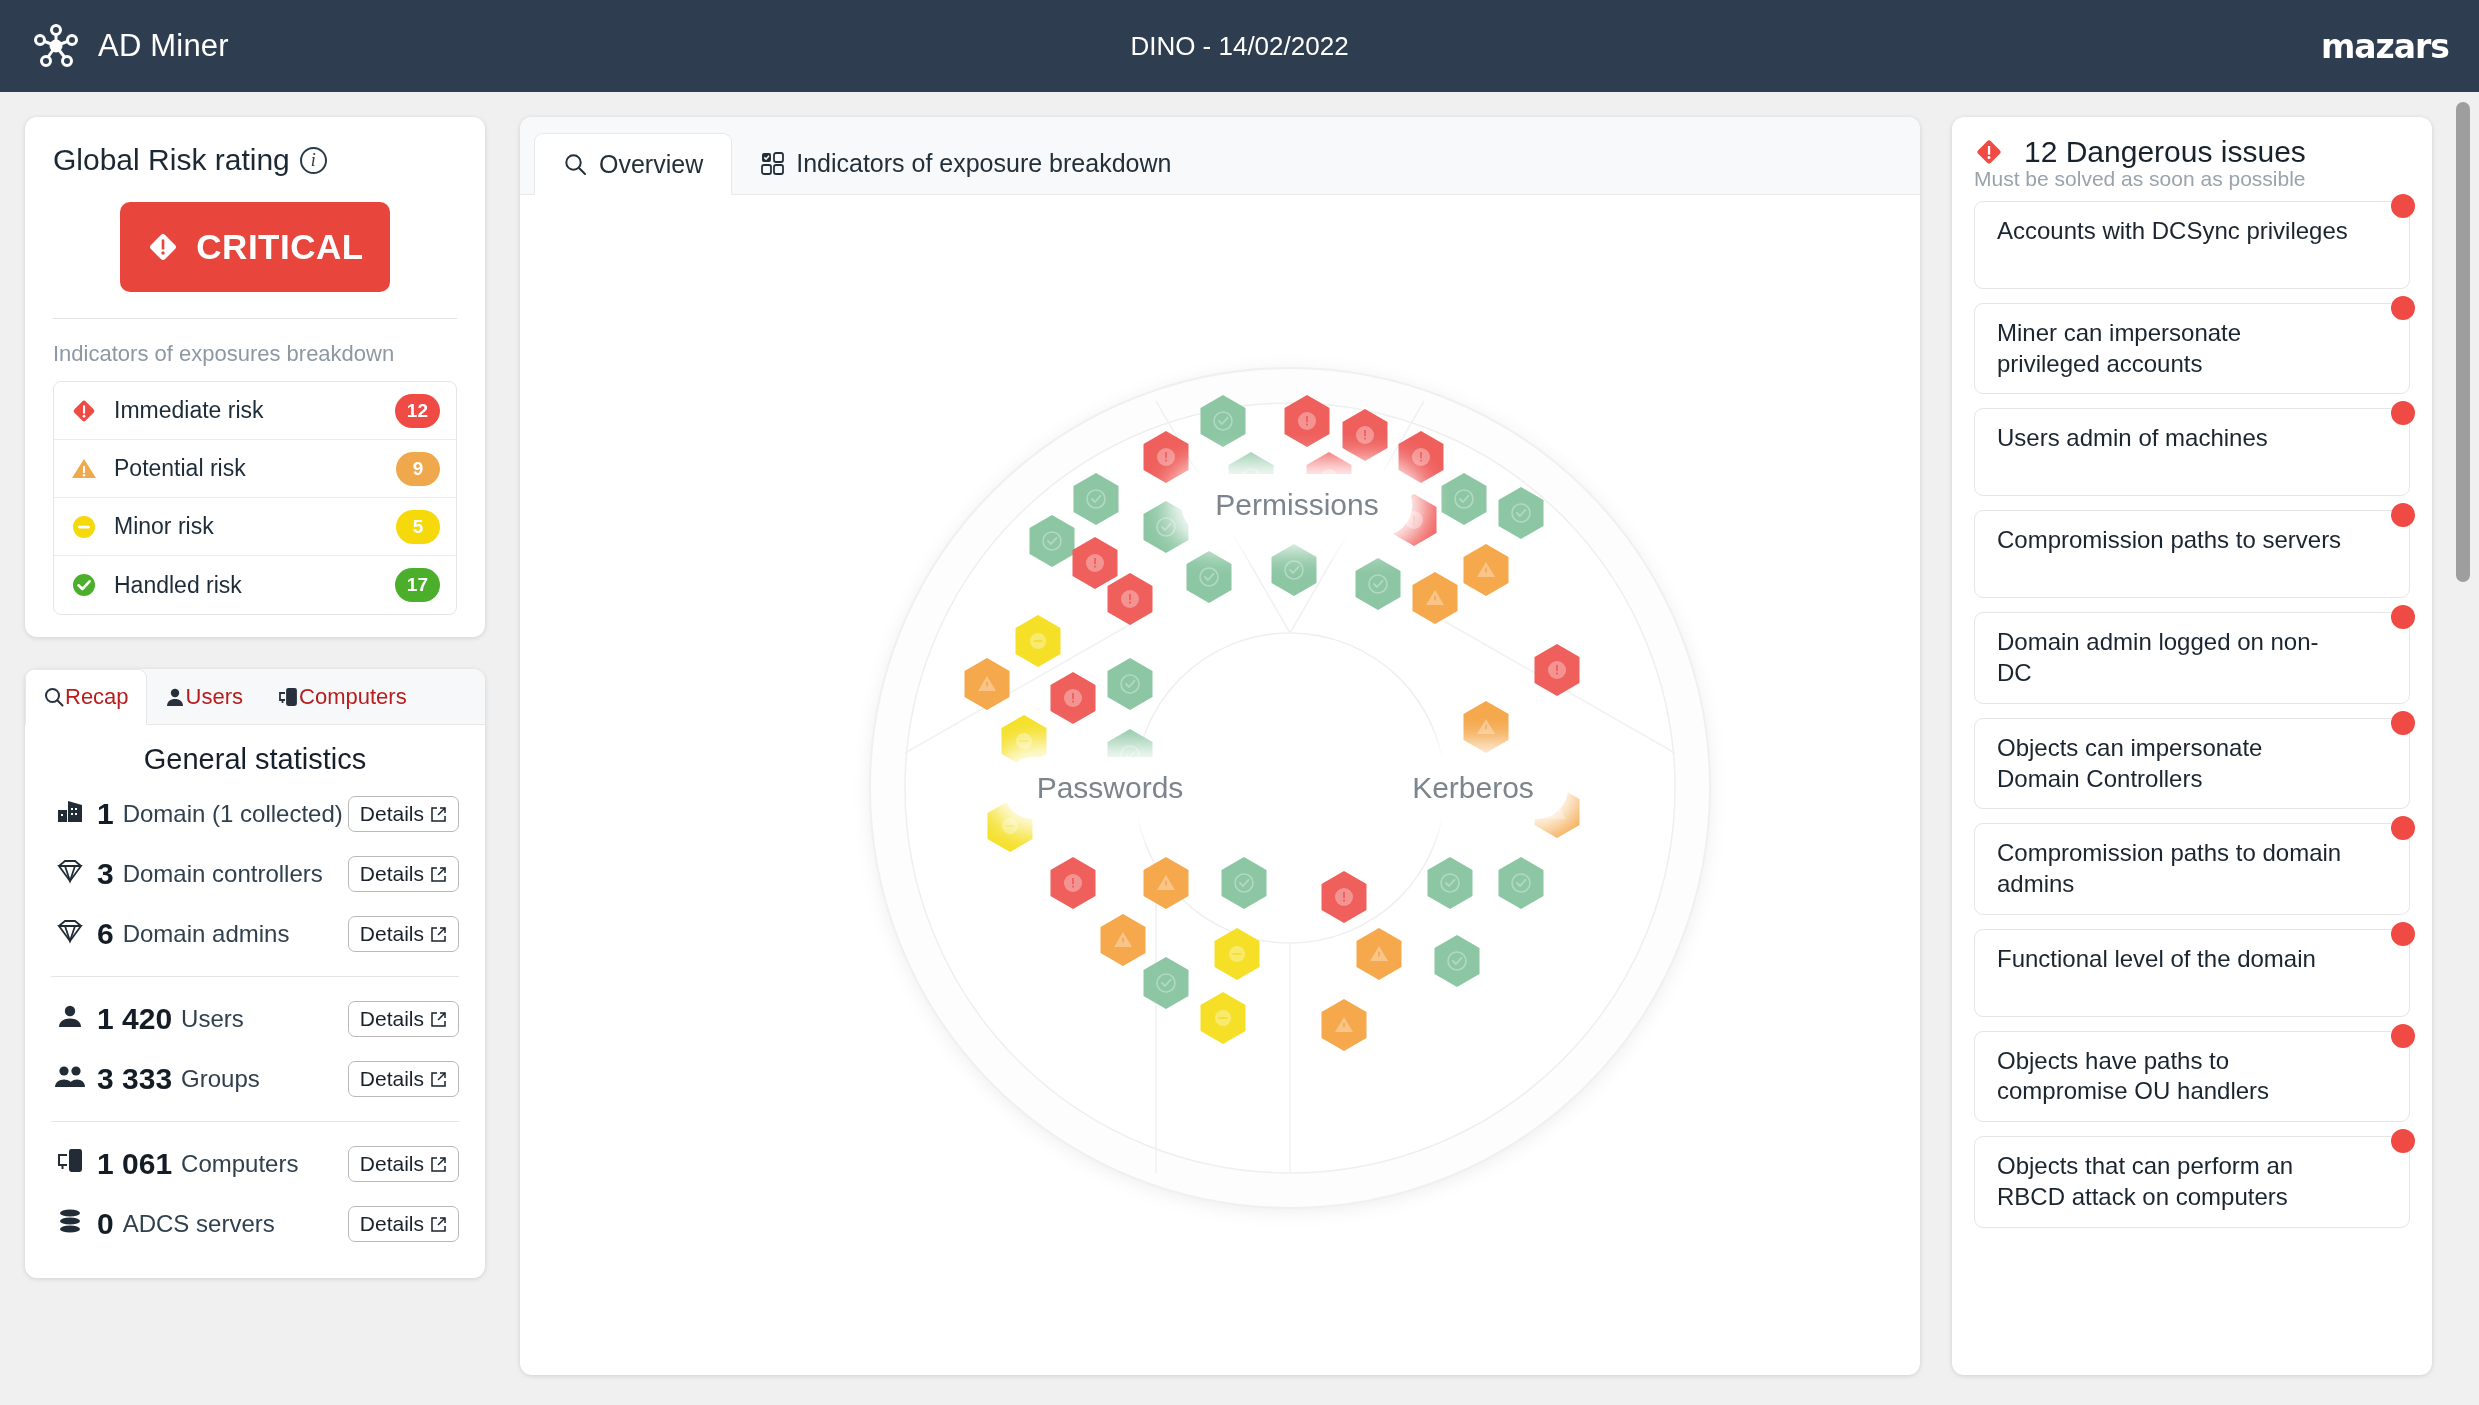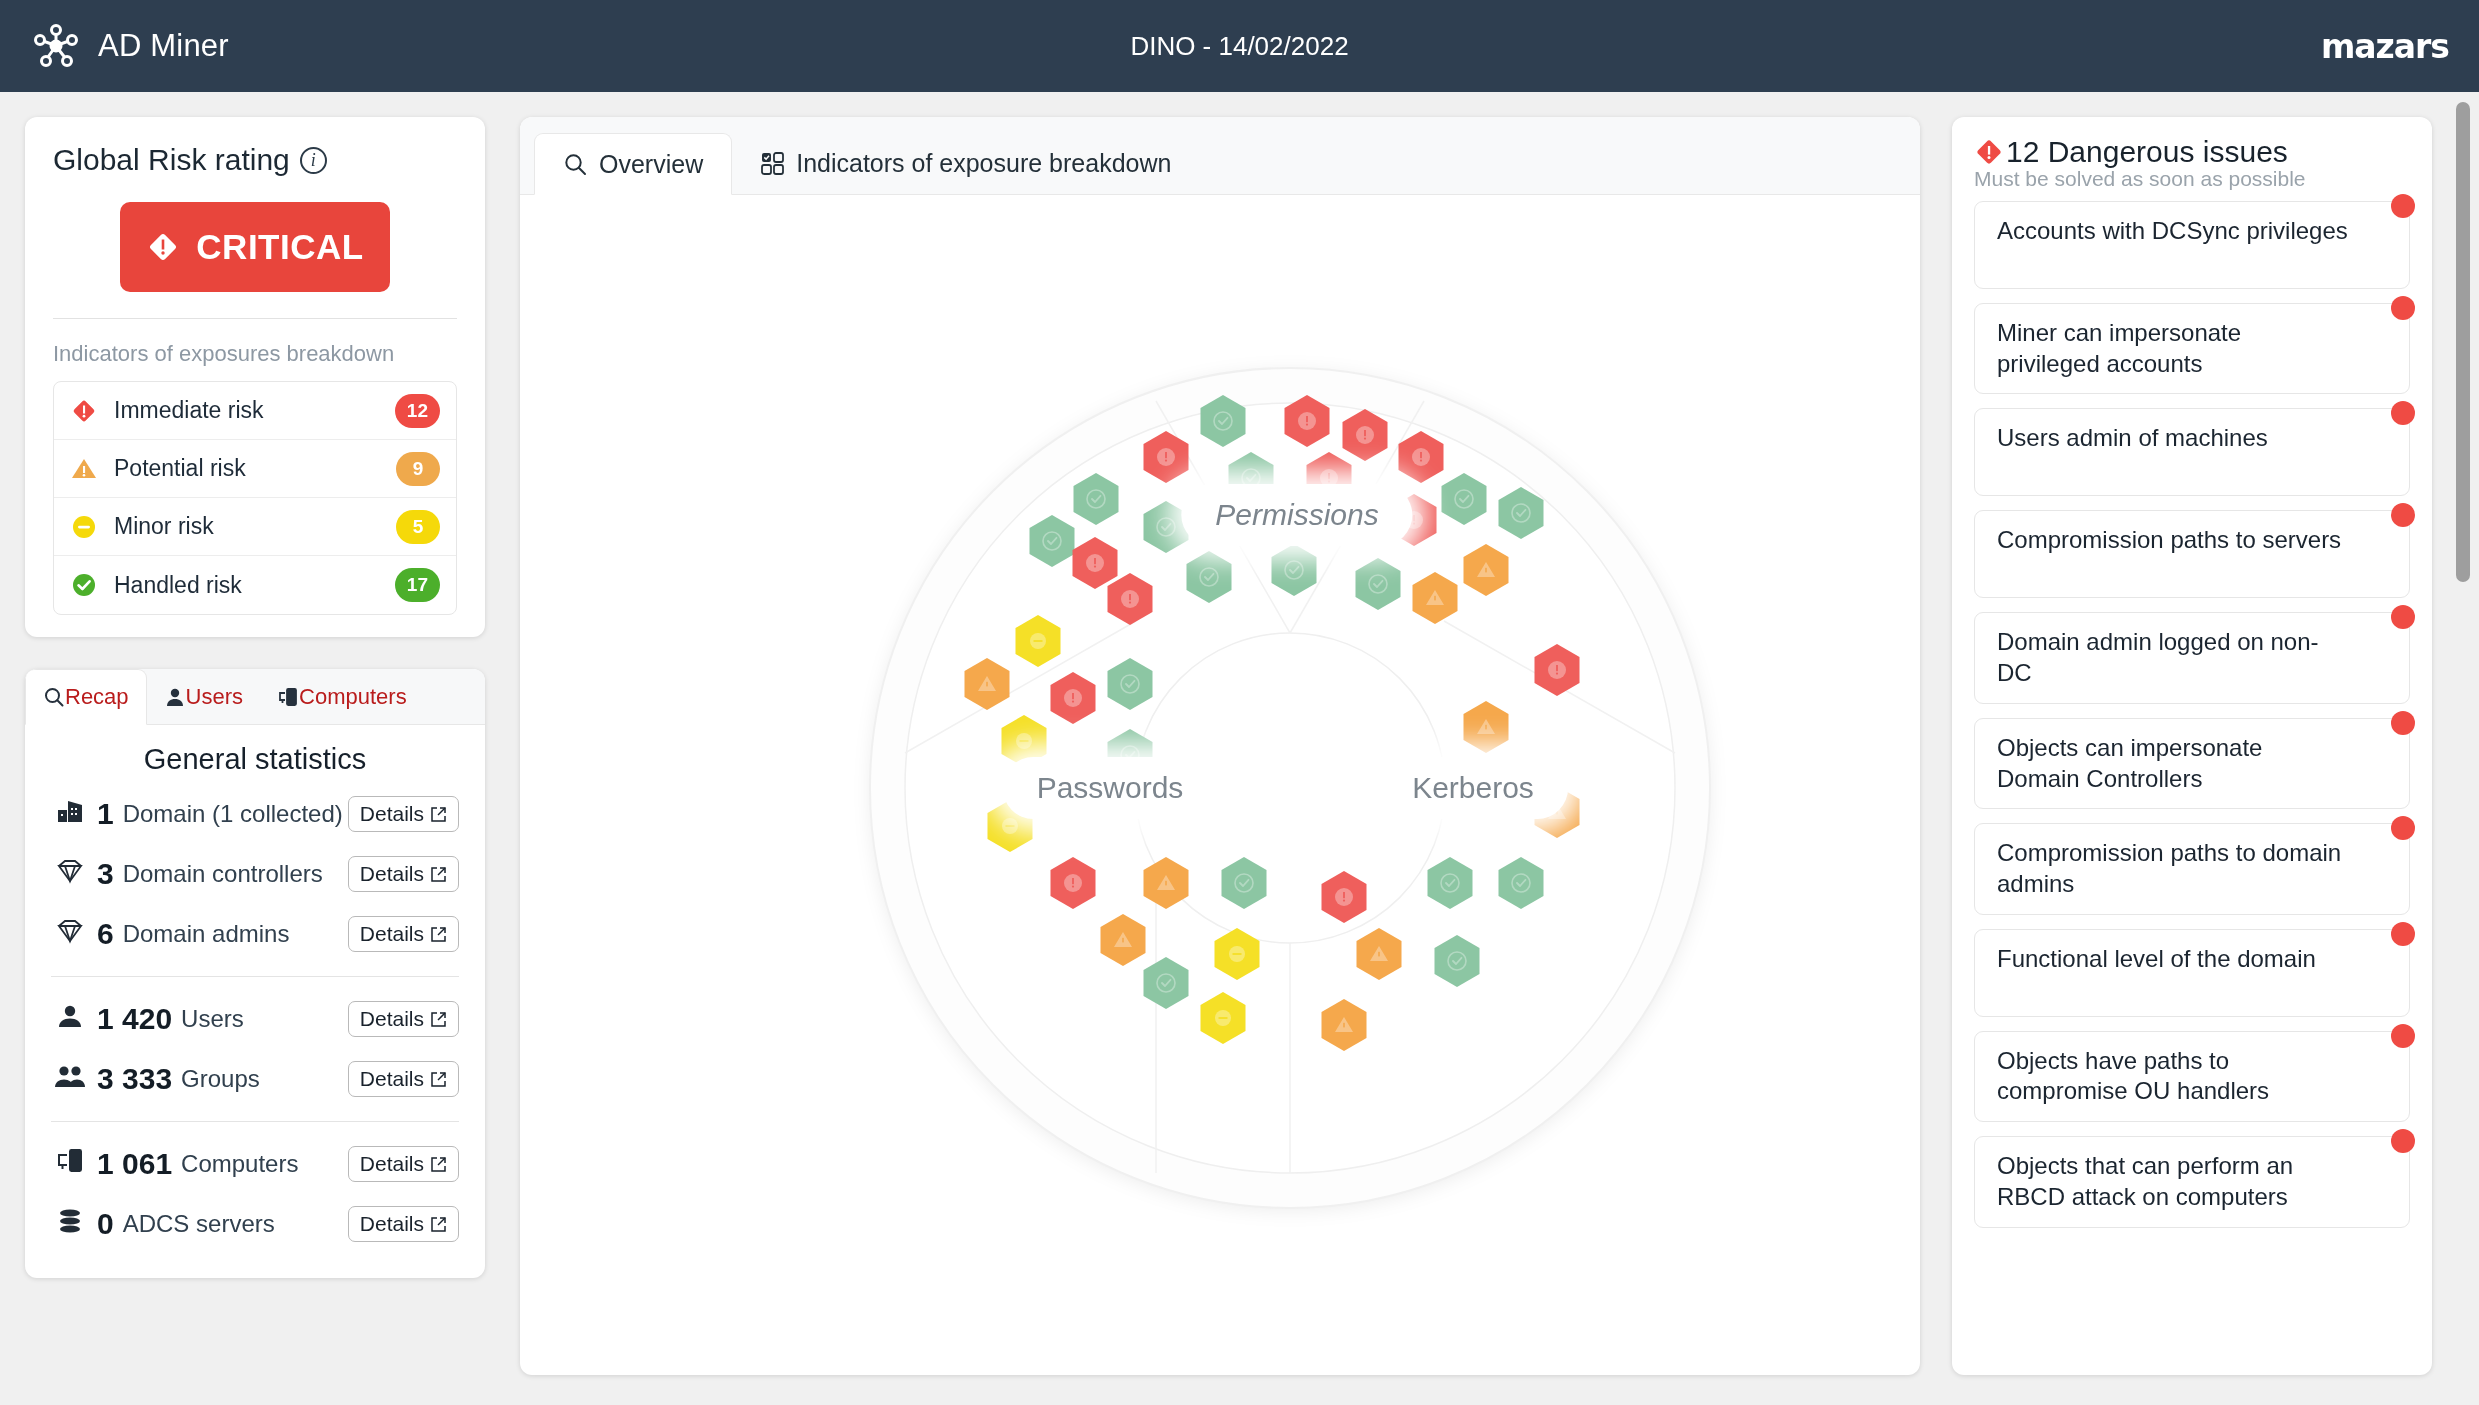--- a/index.html
+++ b/index.html
@@ -125,21 +125,21 @@
     white-space: nowrap; transform: translate(-50%,-50%);
   }
 
   
   .col-right {
     position: absolute; left: 1952px; top: 25px; width: 480px; height: 1258px;
     overflow: hidden; padding: 0;
   }
   .danger-head { padding: 18px 22px 4px; }
   .danger-title {
-    display: flex; align-items: center; gap: 2px;
+    display: flex; align-items: center; gap: 20px;
     font-size: 30px; color: #18222c;
   }
   .danger-sub { font-size: 21px; color: #9aa3ab; margin-top: -2px; }
   .issue-list { padding: 6px 22px 20px; }
   .issue {
     position: relative; border: 1px solid #e6e6e6; border-radius: 9px;
     min-height: 88px; margin-bottom: 14px; display: flex; align-items: flex-start;
     padding: 14px 60px 14px 22px; font-size: 24px; color: #1b2530;
     line-height: 1.28; cursor: pointer; background: #fff;
   }
@@ -779,21 +779,21 @@
             <g>
               <path d="M824.0 776.0 L846.5 789.0 L846.5 815.0 L824.0 828.0 L801.5 815.0 L801.5 789.0 Z" fill="#f5a84c"></path>
               <g opacity="0.33">
                 <path d="M824 794 L833 809 L815 809 Z" fill="#fff"></path>
                 <rect x="823.2" y="799.8" width="1.6" height="4.6" fill="#f5a84c"></rect>
               </g>
             </g>
           </g>
       </svg>
 
-      <div class="cat-label" style="left:777px; top:320px;font-style:italic;">Permissions</div>
+      <div class="cat-label" style="left:777px; top:310px;">Permissions</div>
       <div class="cat-label" style="left:590px; top:593px;">Passwords</div>
       <div class="cat-label" style="left:953px; top:593px;">Kerberos</div>
     </div>
   </div>
 
   <div class="card col-right">
     <div class="danger-head">
       <div class="danger-title">
         <svg width="30" height="30" viewBox="0 0 30 30">
           <rect x="6" y="6" width="18" height="18" rx="3" transform="rotate(45 15 15)" fill="#ef4b44"></rect>

